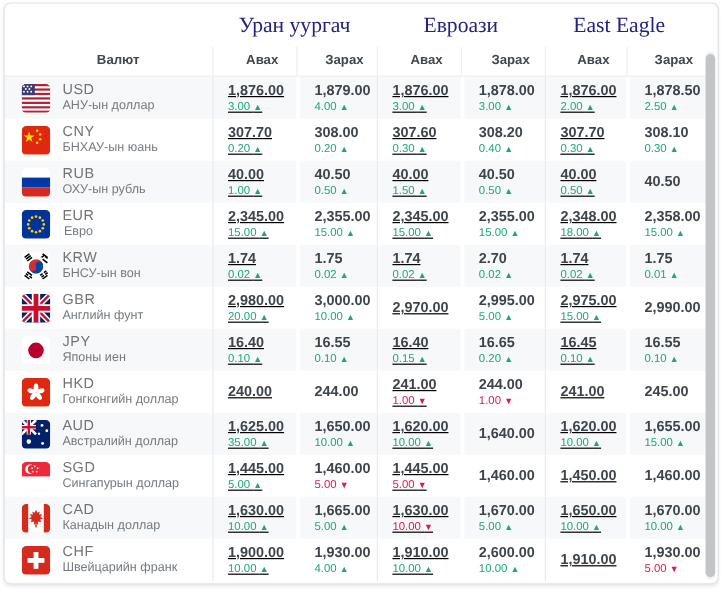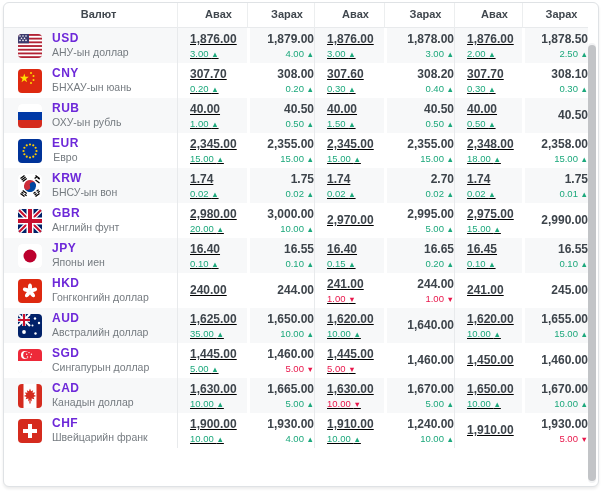--- a/index.html
+++ b/index.html
@@ -21,44 +21,50 @@
   col.c-cur{width:173px;}
   col.c0{width:70px;}col.c1{width:67px;}col.c2{width:70px;}
   col.c3{width:70px;}col.c4{width:68px;}col.c5{width:66px;}
   th{height:22px;font-size:11px;font-weight:bold;color:#40474e;text-align:center;
      border-bottom:1px solid #e8eaec;padding:0 0 2px 12px;}
   th.cur-h{padding-left:16px;}
   th.sep{border-left:1px solid #eceeef;}
   td{height:35px;vertical-align:middle;padding:0;}
   tr.odd td{background:#f7f8f9;}
   td.group-start{border-left:1px solid #e8eaec;text-decoration:underline;}
-  td.gap{border-left:3px solid #fff;text-align:right;}
+  td.gap{border-left:3px solid #fff;}
   .cur-cell{display:flex;align-items:center;padding-left:14px;}
   .flag{width:24px;height:24px;border-radius:4px;overflow:hidden;flex:0 0 24px;
         box-shadow:0 0 0 1px rgba(0,0,0,.06) inset;}
   .flag svg{display:block;}
   .cur-texts{margin-left:10px;line-height:1.25;}
-  .cur-code{font-size:12px;font-weight:bold;color:#6d28d9;letter-spacing:.5px;}
+  .cur-code{font-size:12px;font-weight:normal;color:#737373;letter-spacing:.5px;}
   .cur-name{font-size:10.5px;color:#757b80;text-align:center;}
   .price-wrap{padding-left:12px;line-height:1.2;}
   .price-val{font-size:12px;font-weight:bold;color:#3d444b;}
   .price-delta{font-size:9.5px;margin-top:1px;}
   .price-delta .tri{font-size:7.5px;}
   .up{color:#1ca87c;}
   .down{color:#e8174b;}
   
   .scroll-track{position:absolute;right:2px;top:40px;bottom:3px;width:8px;background:#f2f3f4;border-radius:4px;}
   .scroll-thumb{position:absolute;right:2px;top:42px;height:436px;width:8px;background:#c2c4c7;border-radius:4px;cursor:grab;}
 </style>
 </head>
 <body>
 
 <div class="page">
   <div class="widget">
 
+    <div class="titles">
+      <div class="spacer"></div>
+      <div class="ex-title t0">Уран уургач</div>
+      <div class="ex-title t1">Евроази</div>
+      <div class="ex-title t2">East Eagle</div>
+    </div>
 
     <table>
       <colgroup>
         <col class="c-cur">
           <col class="c0">
           <col class="c1">
           <col class="c2">
           <col class="c3">
           <col class="c4">
           <col class="c5">
@@ -744,21 +750,21 @@
               </div>
             </td>
             <td class="group-start">
               <div class="price-wrap">
                 <div class="price-val">1,910.00</div>
                 <div class="price-delta up">10.00 <span class="tri">▲</span></div>
               </div>
             </td>
             <td class="gap">
               <div class="price-wrap">
-                <div class="price-val">1,240.00</div>
+                <div class="price-val">2,600.00</div>
                 <div class="price-delta up">10.00 <span class="tri">▲</span></div>
               </div>
             </td>
             <td class="group-start">
               <div class="price-wrap">
                 <div class="price-val">1,910.00</div>
               </div>
             </td>
             <td class="gap">
               <div class="price-wrap">

